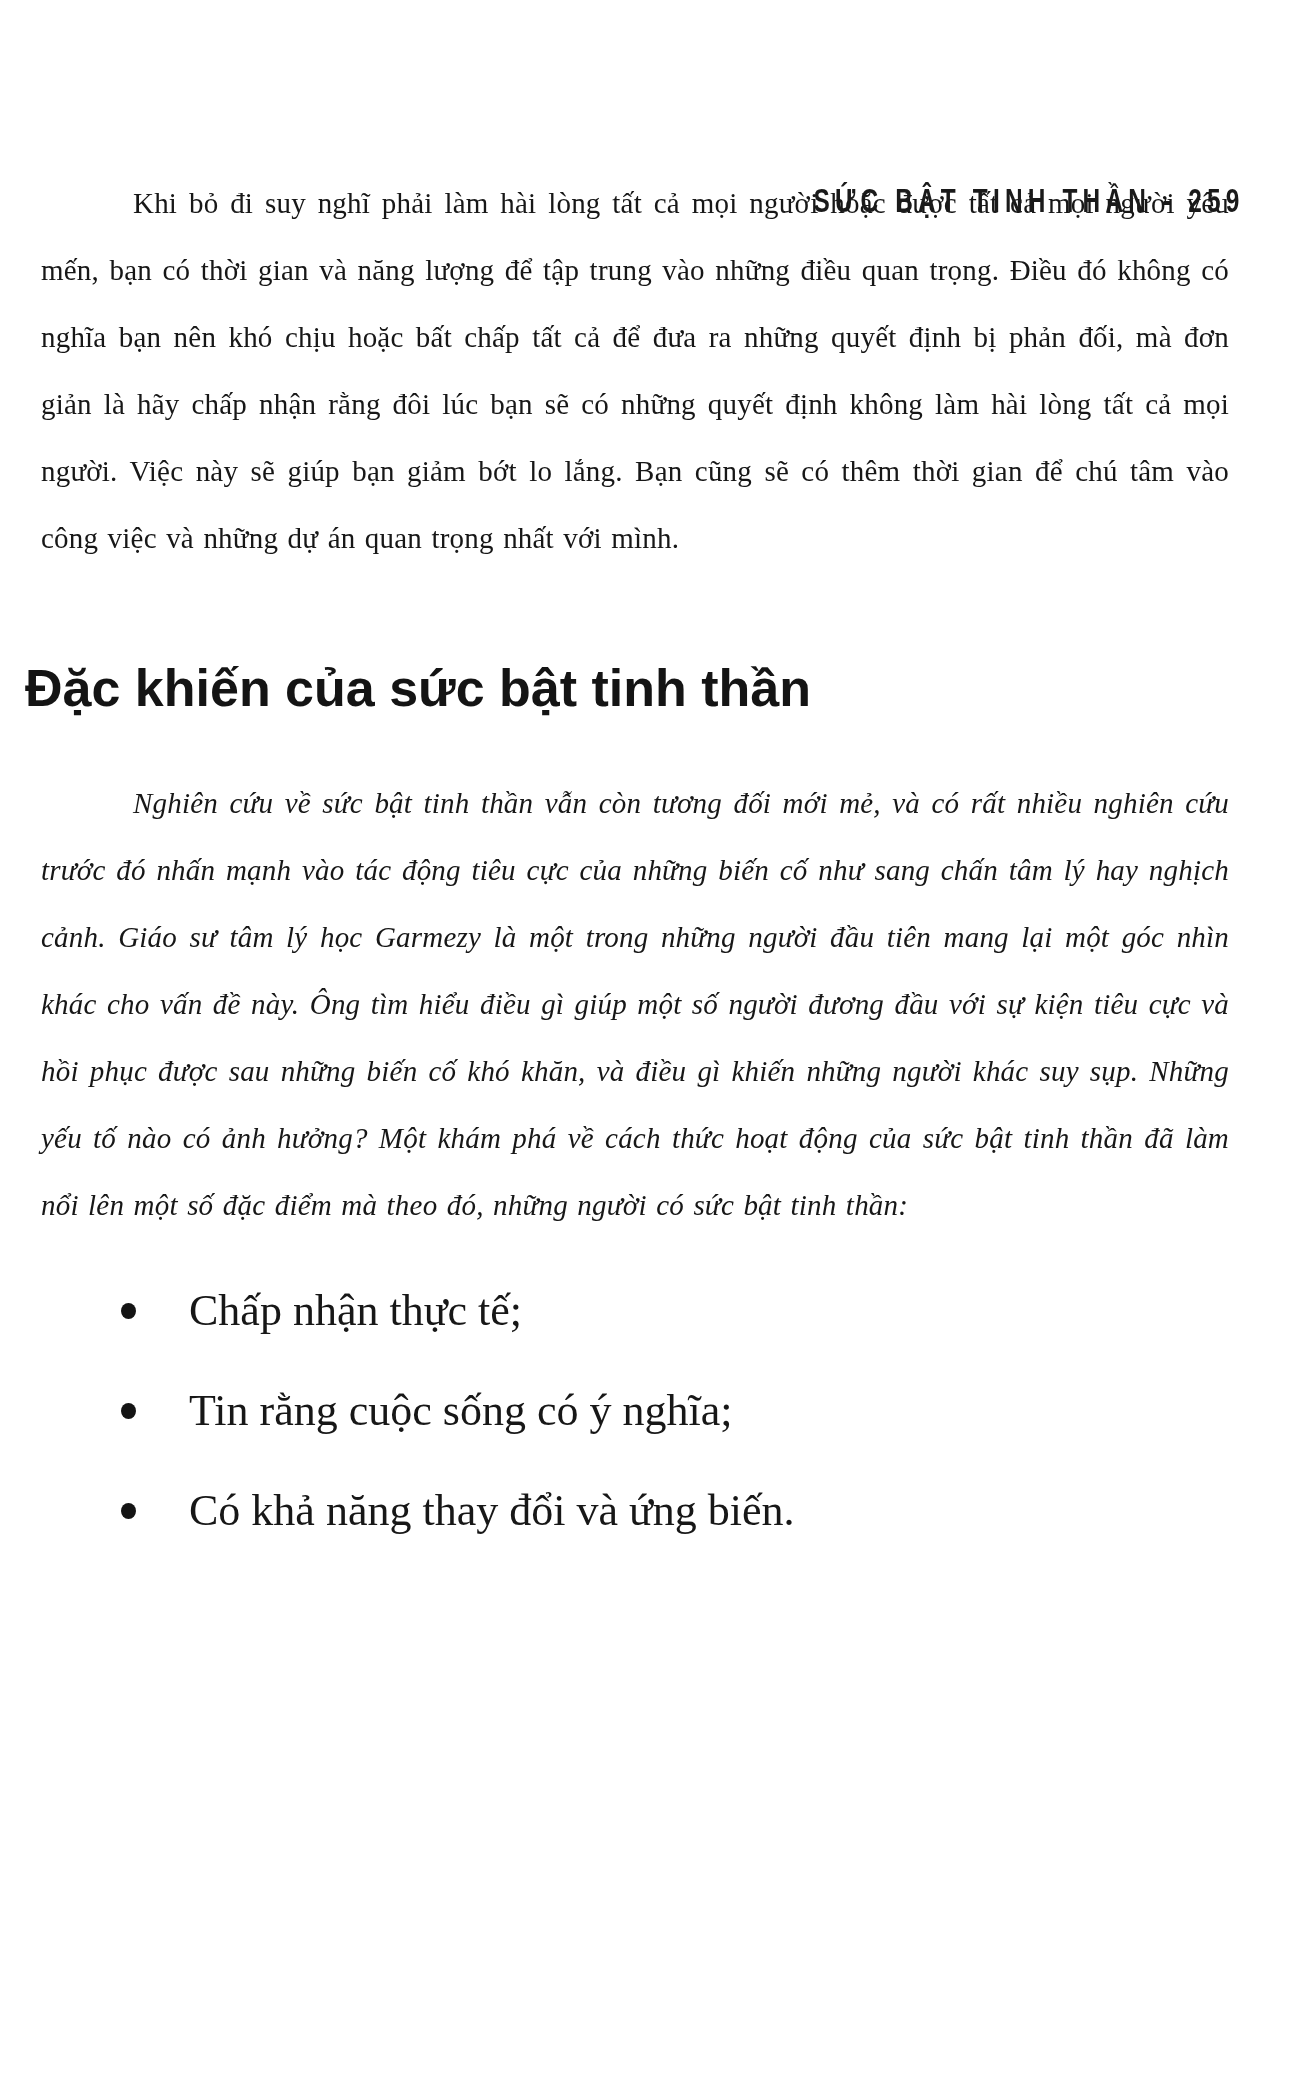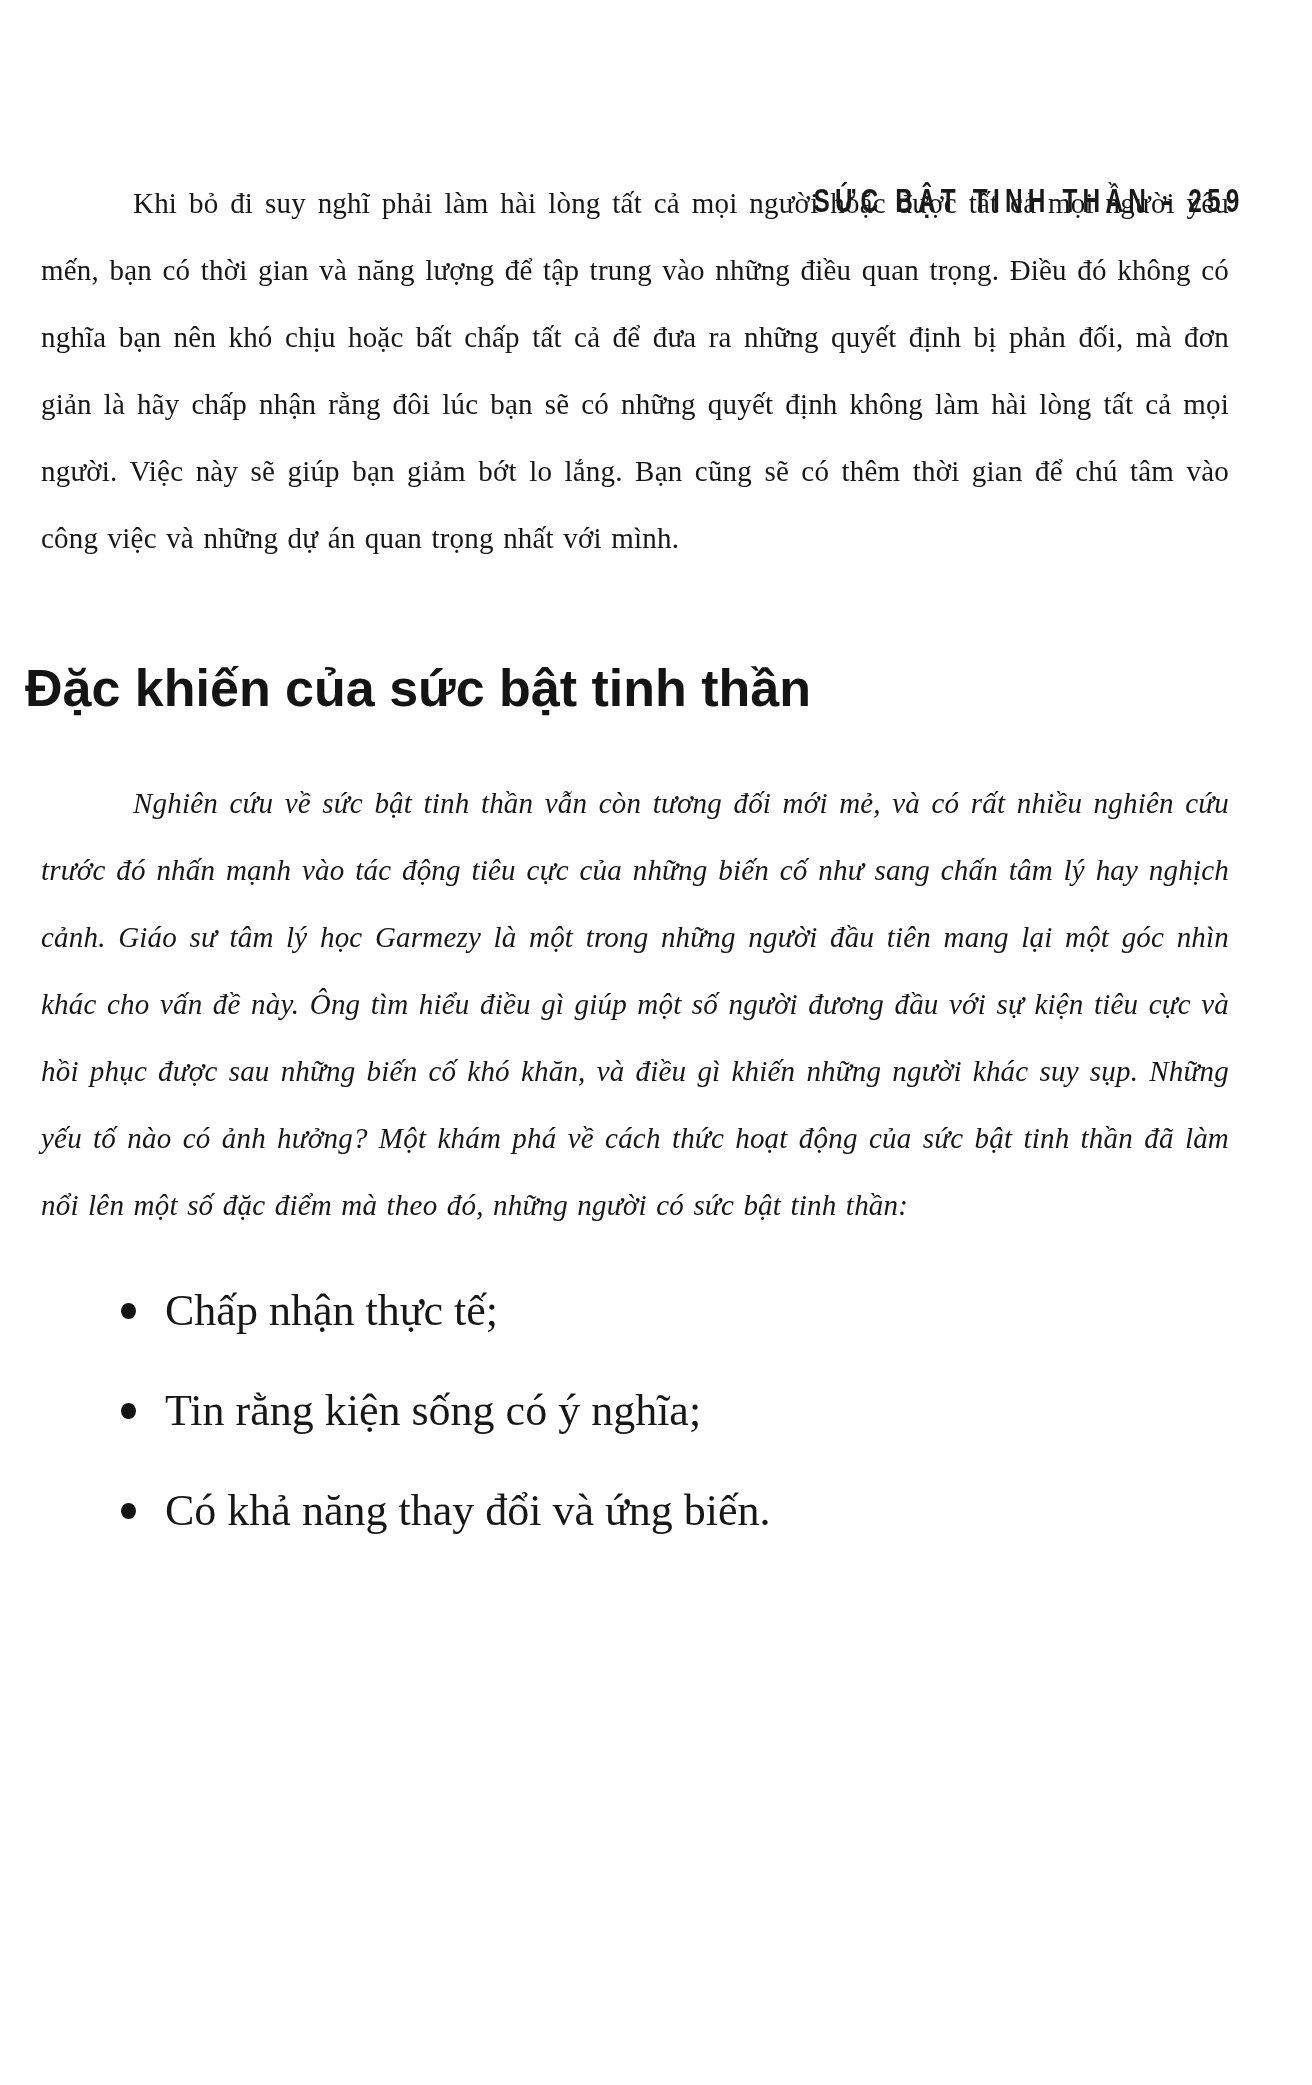--- a/index.html
+++ b/index.html
@@ -61,20 +61,21 @@
     margin: 45px 0 0 0;
     padding: 0;
   }
   .bullet-item {
     display: flex;
     align-items: center;
     padding-left: 96px;
     margin-bottom: 46px;
     font-size: 44px;
     line-height: 54px;
+    gap: 24px;
   }
   .bullet-dot {
     flex: 0 0 auto;
     width: 15px;
     height: 16px;
     border-radius: 50%;
     background: #141414;
     margin-right: 29px;
   }
 </style>
@@ -91,21 +92,21 @@
 
   <p class="body-para para-2">Nghiên cứu về sức bật tinh thần vẫn còn tương đối mới mẻ, và có rất nhiều nghiên cứu trước đó nhấn mạnh vào tác động tiêu cực của những biến cố như sang chấn tâm lý hay nghịch cảnh. Giáo sư tâm lý học Garmezy là một trong những người đầu tiên mang lại một góc nhìn khác cho vấn đề này. Ông tìm hiểu điều gì giúp một số người đương đầu với sự kiện tiêu cực và hồi phục được sau những biến cố khó khăn, và điều gì khiến những người khác suy sụp. Những yếu tố nào có ảnh hưởng? Một khám phá về cách thức hoạt động của sức bật tinh thần đã làm nổi lên một số đặc điểm mà theo đó, những người có sức bật tinh thần:</p>
 
   <ul class="bullet-list">
     <li class="bullet-item">
       <span class="bullet-dot"></span>
       <span>Chấp nhận thực tế;</span>
     </li>
     <li class="bullet-item">
       <span class="bullet-dot"></span>
-      <span>Tin rằng kiện sống có ý nghĩa;</span>
+      <span>Tin rằng cuộc sống có ý nghĩa;</span>
     </li>
     <li class="bullet-item">
       <span class="bullet-dot"></span>
       <span>Có khả năng thay đổi và ứng biến.</span>
     </li>
   </ul>
 
 </div>
 
 </body></html>

